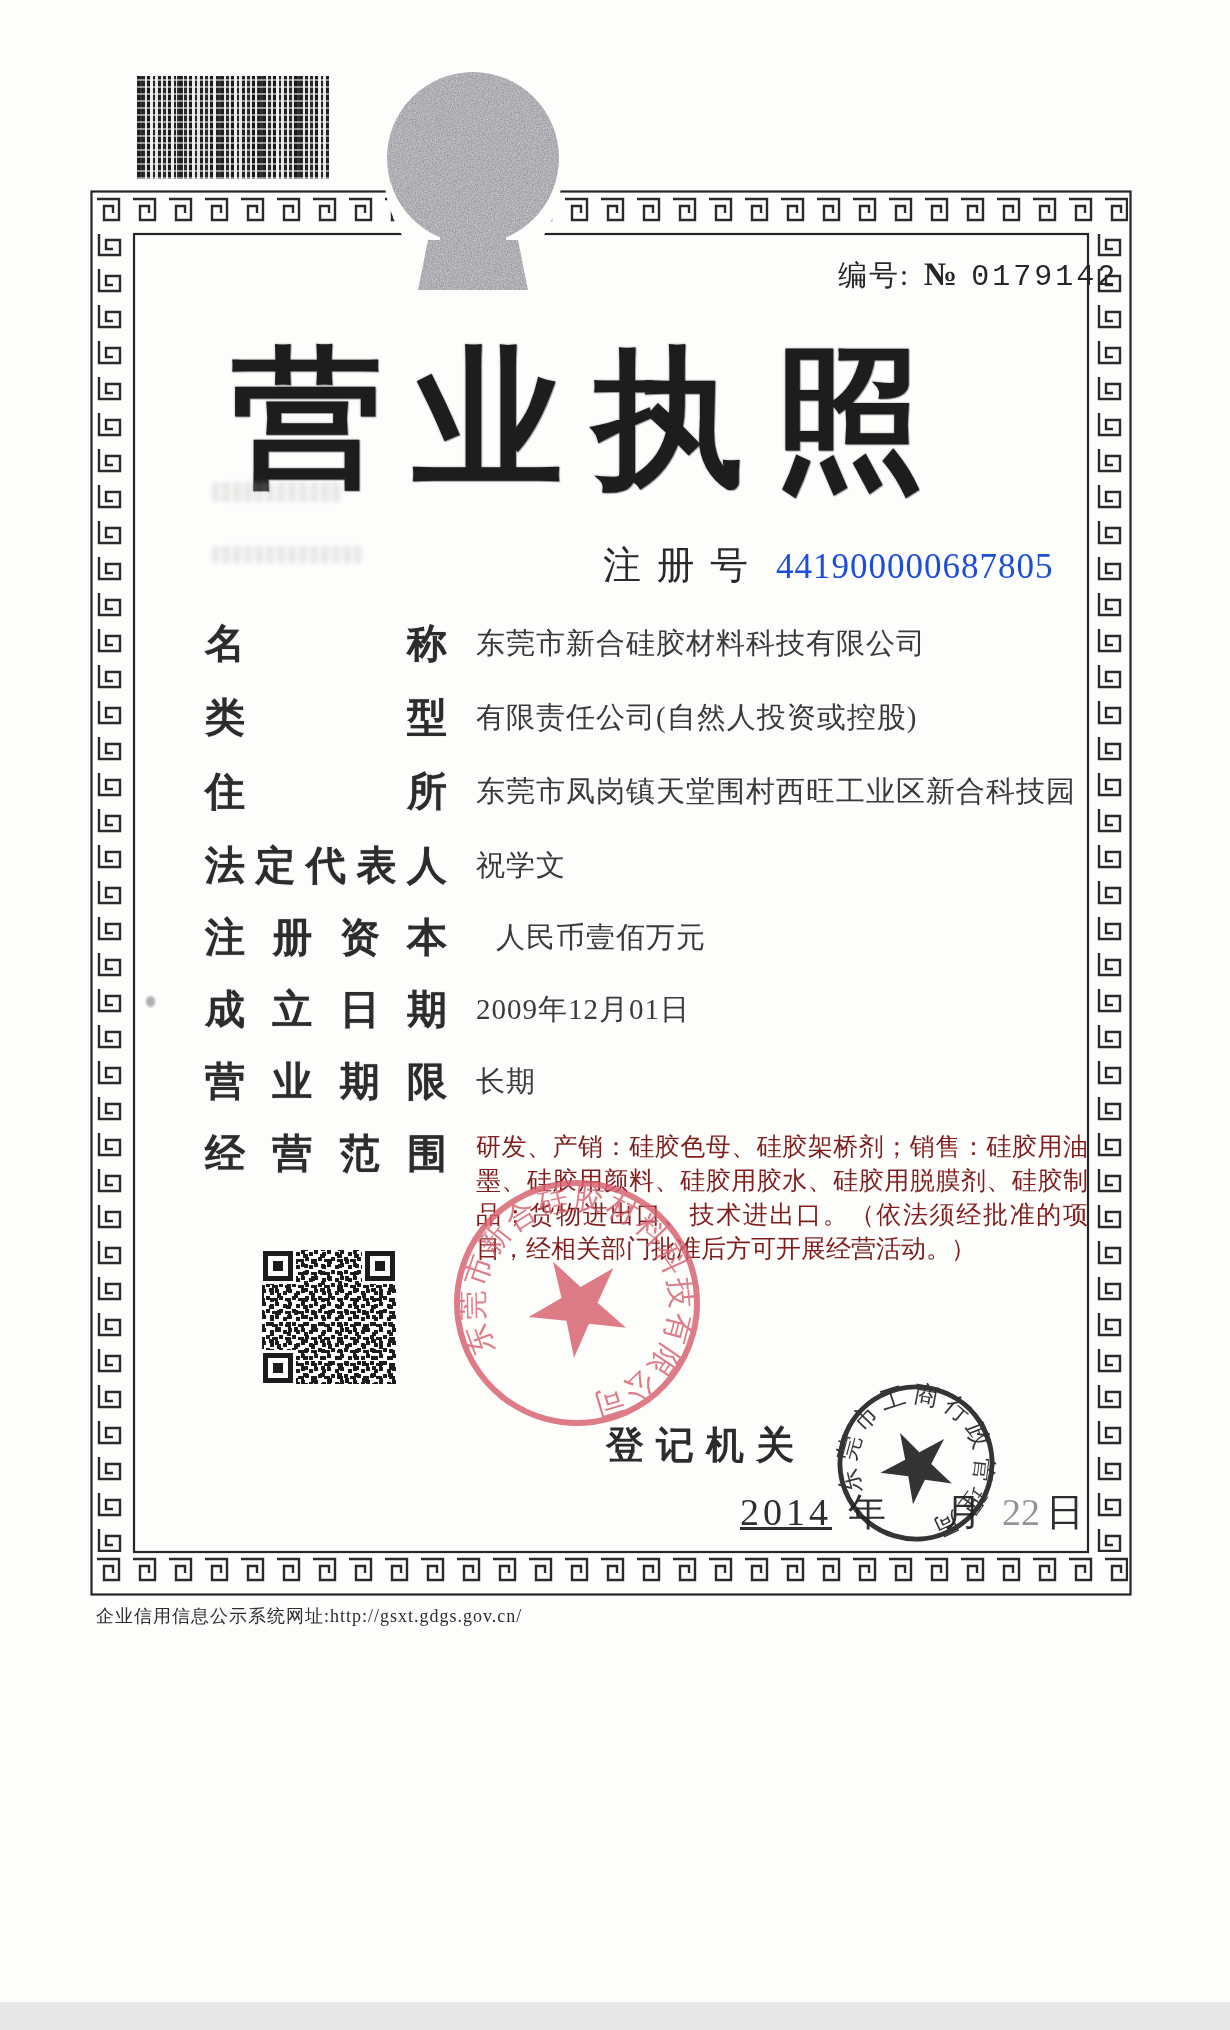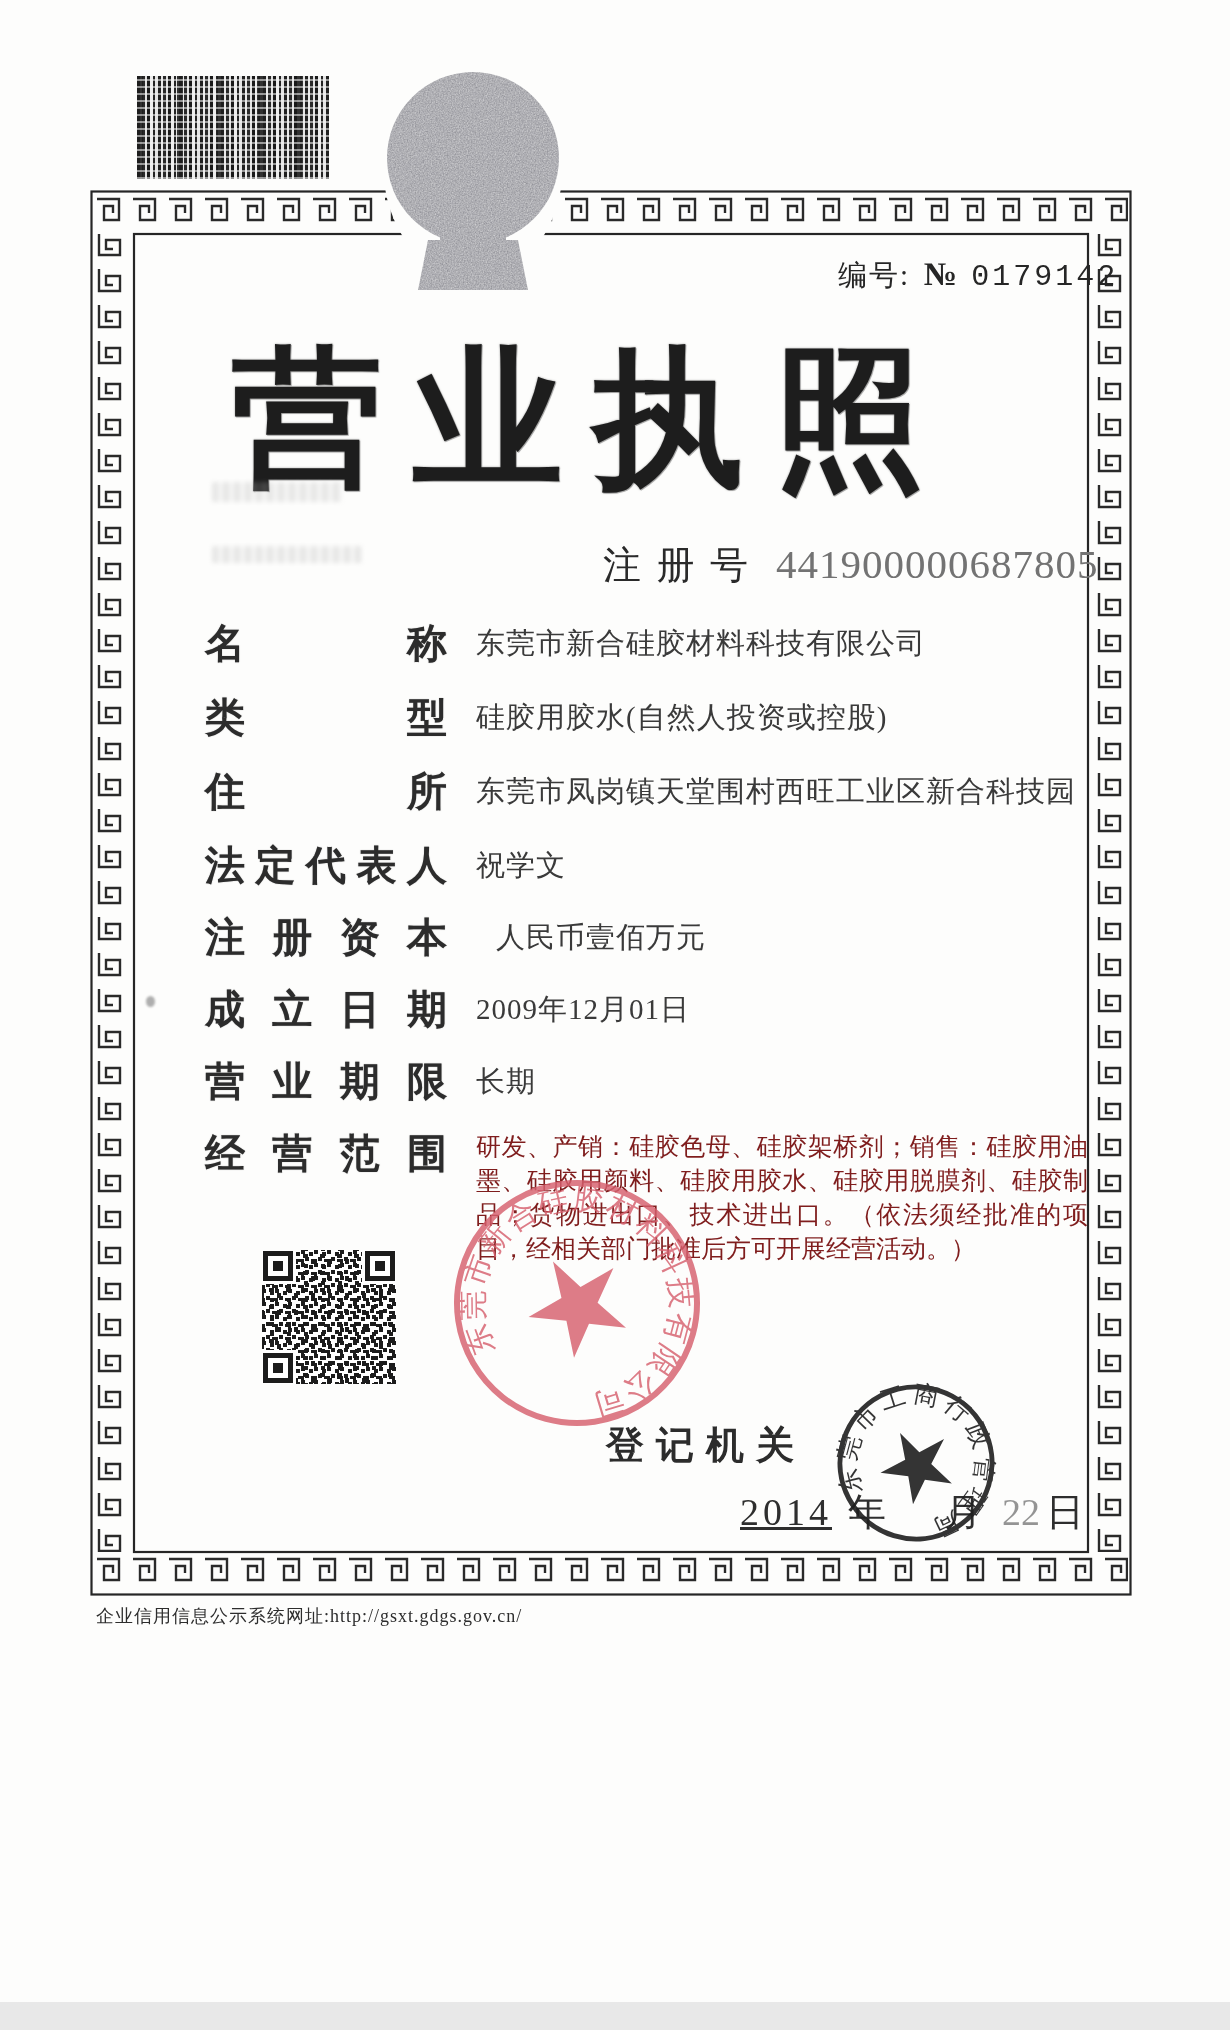--- a/index.html
+++ b/index.html
@@ -28,21 +28,21 @@
   .serial .num{font-family:"Liberation Mono",monospace;font-size:30px;letter-spacing:3px;}
   
   .title{
     left:232px;top:338px;width:692px;display:flex;justify-content:space-between;
     font-family:"Liberation Sans",sans-serif;font-weight:bold;font-size:150px;line-height:160px;
     color:#1d1d1d;text-shadow:0 0 2px rgba(40,40,40,.55), 1px 1px 0 rgba(60,60,60,.35);
   }
   
   .regrow{left:603px;top:540px;display:flex;align-items:baseline;}
   .reglabel{width:145px;display:flex;justify-content:space-between;font-size:38px;color:#2a2a2a;}
-  .regnum{margin-left:28px;font-size:41px;letter-spacing:1px;color:#737373;}
+  .regnum{margin-left:28px;font-size:35px;letter-spacing:1px;color:#1d4ed8;}
   
   .flabel{
     left:205px;width:242px;display:flex;justify-content:space-between;
     font-size:40px;font-weight:bold;color:#2c2c2c;
     text-shadow:0 0 1px rgba(50,50,50,.5);
   }
   .fvalue{left:476px;font-size:29px;color:#3a3a3a;letter-spacing:1px;white-space:nowrap;}
   .fscope{
     left:476px;width:612px;font-size:25px;line-height:34px;color:#7f1d1d;
     text-align:justify;white-space:normal;letter-spacing:0;
@@ -138,21 +138,21 @@
   <div class="abs flabel" style="top:616px;">
       <span>名</span>
       <span>称</span>
     </div>
   <div class="abs fvalue" style="top:624px;">东莞市新合硅胶材料科技有限公司</div>
 
   <div class="abs flabel" style="top:690px;">
       <span>类</span>
       <span>型</span>
     </div>
-  <div class="abs fvalue" style="top:698px;">硅胶用胶水(自然人投资或控股)</div>
+  <div class="abs fvalue" style="top:698px;">有限责任公司(自然人投资或控股)</div>
 
   <div class="abs flabel" style="top:764px;">
       <span>住</span>
       <span>所</span>
     </div>
   <div class="abs fvalue" style="top:772px;">东莞市凤岗镇天堂围村西旺工业区新合科技园</div>
 
   <div class="abs flabel" style="top:838px;">
       <span>法</span>
       <span>定</span>

